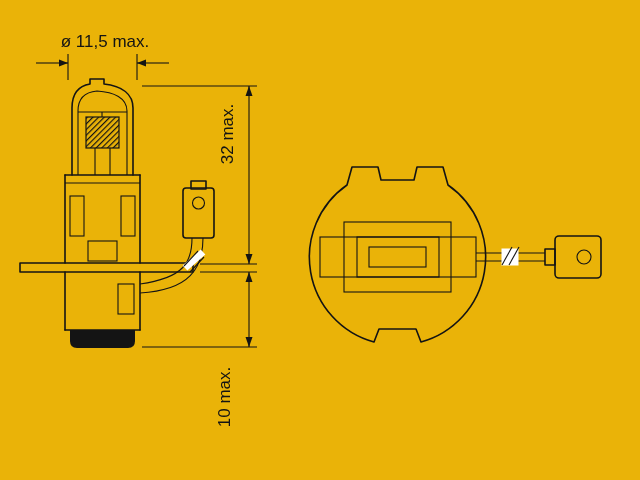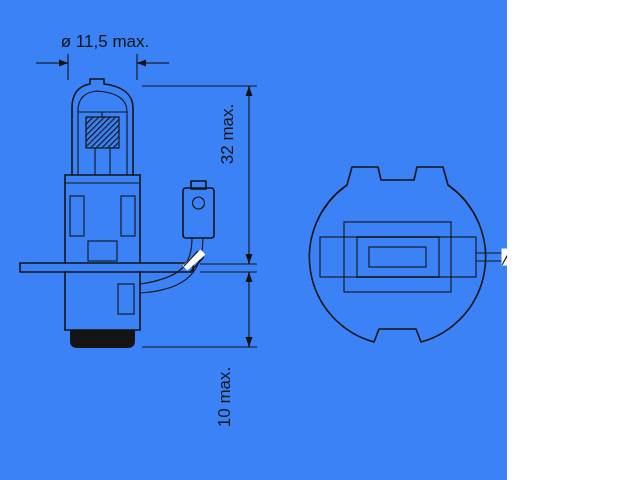--- a/index.html
+++ b/index.html
@@ -1,16 +1,16 @@
 <!DOCTYPE html>
 <html><head>
 <meta charset="utf-8">
 <style>
   html,body{margin:0;padding:0;background:#ffffff;}
-  .canvas{width:507px;height:480px;background:#3b82f6;overflow:hidden;position:relative;}
+  .canvas{width:640px;height:480px;background:#eab308;overflow:hidden;position:relative;}
   svg{display:block;}
   .ln{stroke:#141414;fill:none;stroke-width:1.6;stroke-linecap:round;stroke-linejoin:round;}
   .thin{stroke:#141414;fill:none;stroke-width:1.1;}
   .fillk{fill:#141414;stroke:none;}
   .erase{stroke:#ffffff;fill:#ffffff;}
   text{fill:#141414;font-family:"Liberation Sans","DejaVu Sans",sans-serif;font-size:17px;}
 </style>
 </head>
 <body>
 

